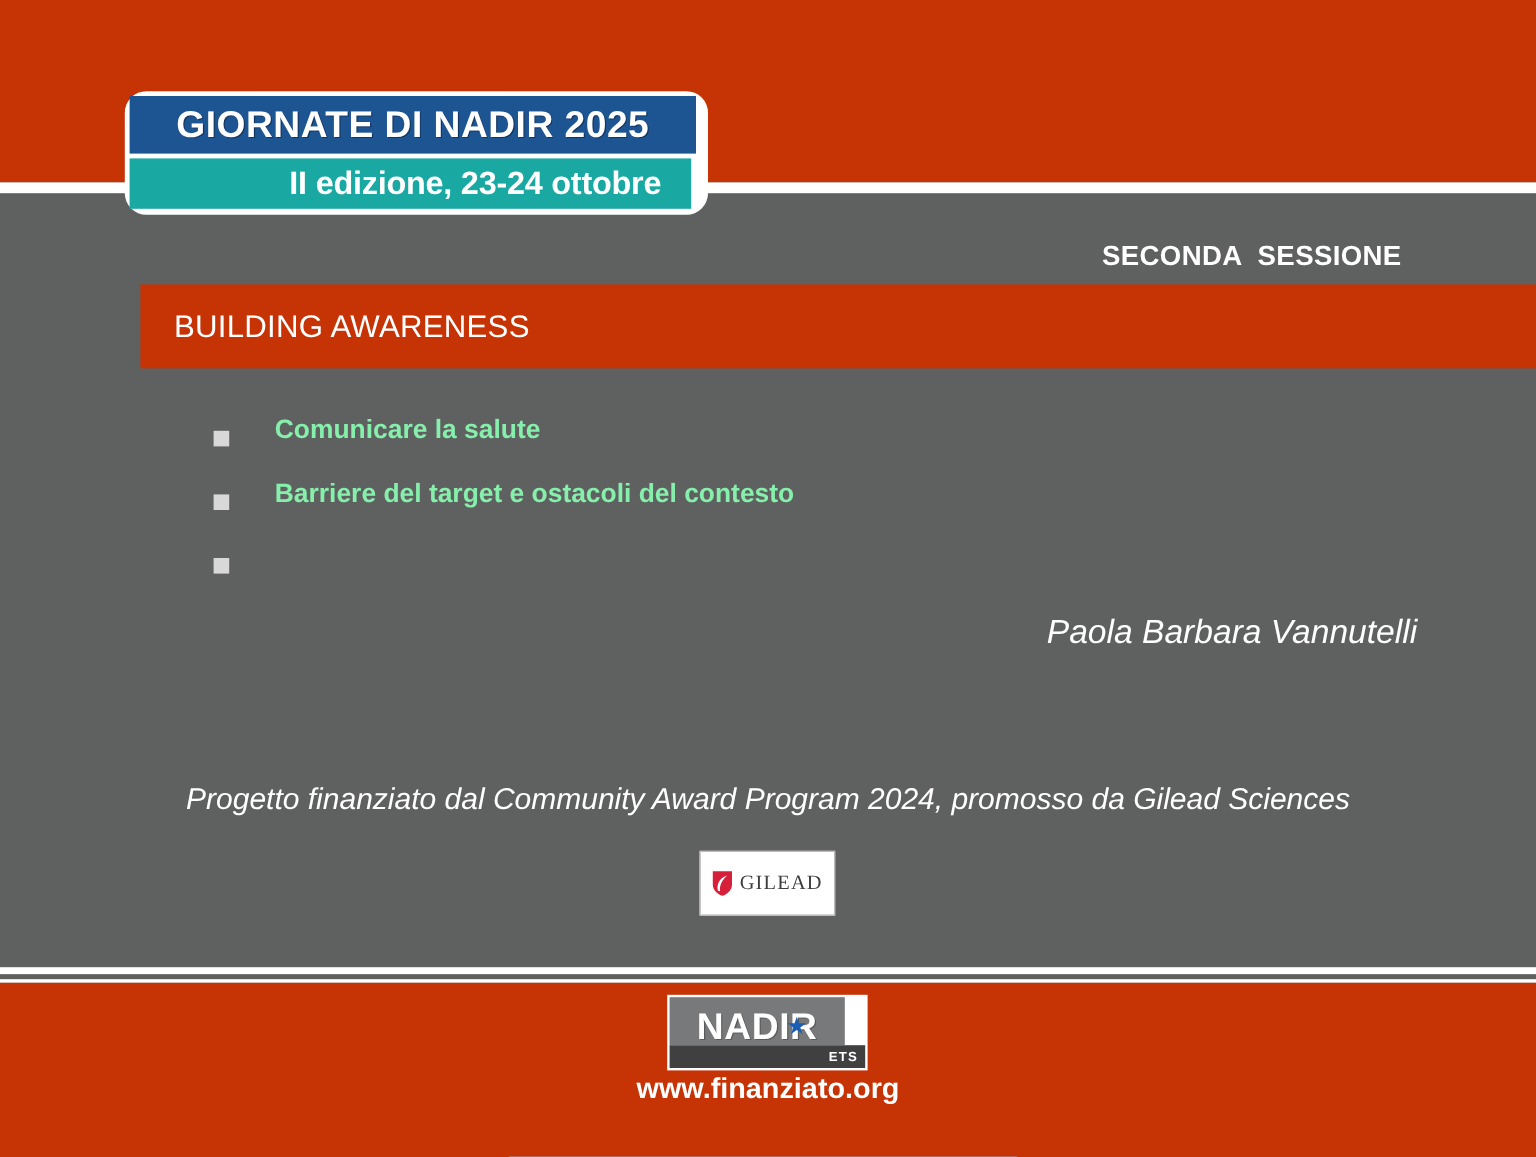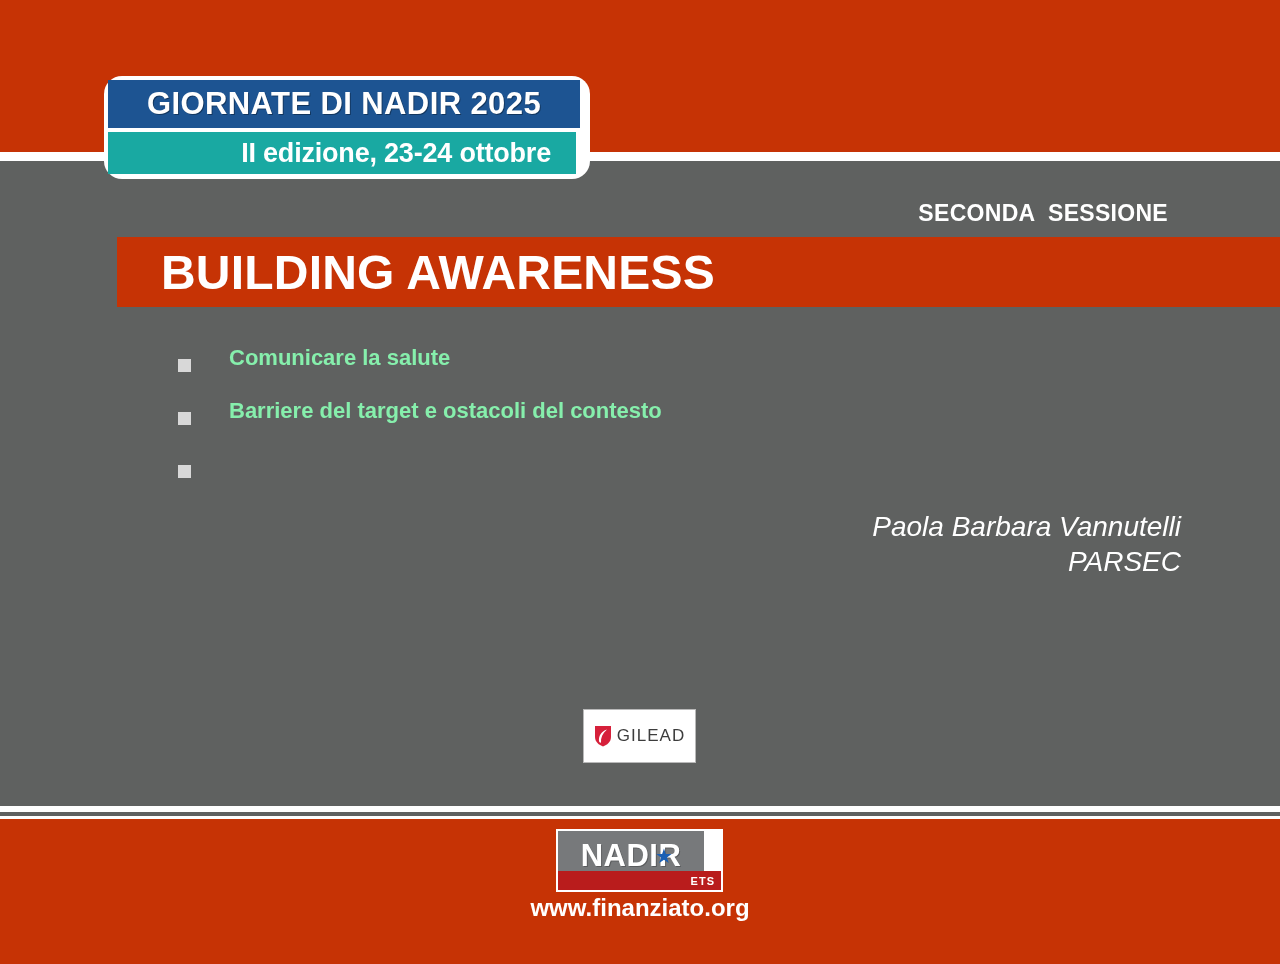--- a/index.html
+++ b/index.html
@@ -99,23 +99,23 @@
     left: 117px;
     top: 237px;
     width: 1163px;
     height: 70px;
     background: #c63305;
     display: flex;
     align-items: center;
   }
   .title-bar .title-text {
     color: #ffffff;
-    font-size: 48px;
-    font-weight: bold;
-    padding-left: 44px;
+    font-size: 26px;
+    font-weight: normal;
+    padding-left: 28px;
     letter-spacing: 0.2px;
   }
 
   
   .bullets {
     position: absolute;
     left: 178px;
     top: 344px;
     width: 980px;
   }
@@ -183,20 +183,21 @@
     border: 1px solid #b9b9b9;
     display: flex;
     align-items: center;
     justify-content: center;
     box-sizing: border-box;
   }
   .gilead-inner {
     display: flex;
     align-items: center;
     gap: 5px;
+    font-family: Liberation Serif, serif;
   }
   .gilead-mark {
     width: 18px;
     height: 22px;
     flex: 0 0 auto;
   }
   .gilead-word {
     color: #3d3d3d;
     font-size: 17px;
     letter-spacing: 1px;
@@ -261,21 +262,21 @@
   }
   .nadir-star {
     position: absolute;
     left: 97px;
     top: 15px;
     color: #1a5fb4;
     font-size: 20px;
     line-height: 1;
   }
   .nadir-blue {
-    background: #b91c1c;
+    background: #404040;
     width: 163px;
     height: 19px;
     display: flex;
     align-items: center;
     justify-content: flex-end;
     padding-right: 6px;
     box-sizing: border-box;
   }
   .nadir-ets {
     color: #ffffff;
@@ -327,23 +328,23 @@
       <div class="bullet-marker"></div>
       <div class="bullet-text">Barriere del target e ostacoli del contesto</div>
     </div>
     <div class="bullet-row">
       <div class="bullet-marker"></div>
     </div>
   </div>
 
   <div class="speaker-block">
     <div class="speaker-name">Paola Barbara Vannutelli</div>
-    <div class="speaker-org">PARSEC</div>
-  </div>
-
+  </div>
+
+  <div class="funding-note">Progetto finanziato dal Community Award Program 2024, promosso da Gilead Sciences</div>
 
   <div class="gilead-box">
     <div class="gilead-inner">
       <svg class="gilead-mark" viewBox="0 0 36 44">
         <path d="M2 2 H34 V24 C34 34 26 40 18 43 C10 40 2 34 2 24 Z" fill="#d6203a"></path>
         <path d="M26 9 C14 13 9 22 10 32 C10 34 12 36 14 35 C13 26 17 17 26 9 Z" fill="#ffffff"></path>
       </svg>
       <span class="gilead-word">GILEAD</span>
     </div>
   </div>

